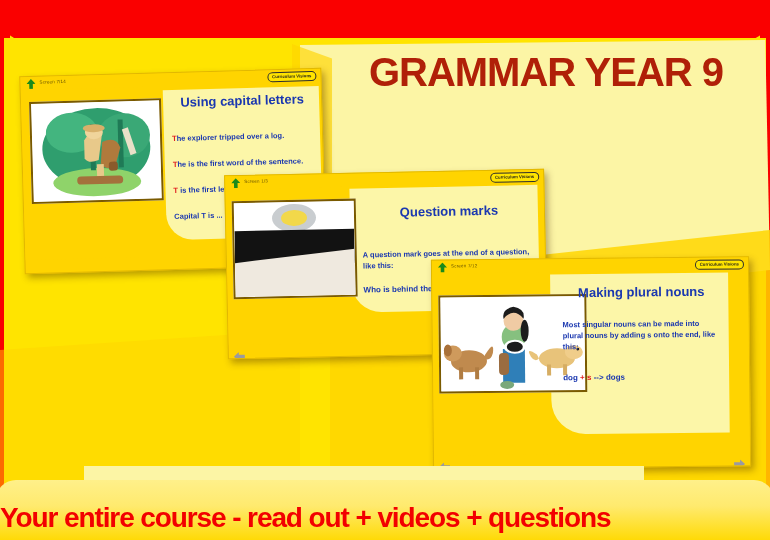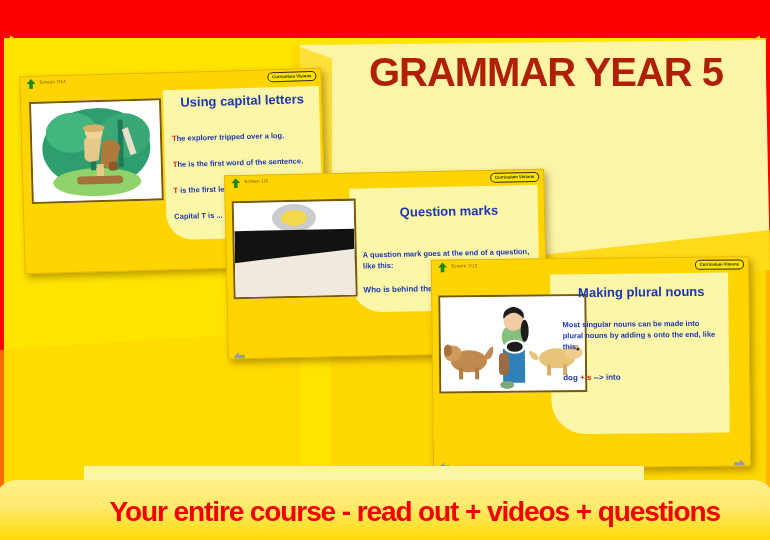--- a/index.html
+++ b/index.html
@@ -62,21 +62,21 @@
     color:#B02008;line-height:1.0;white-space:nowrap;
   }
   .title-sub{
     font-family:"Liberation Sans",sans-serif;
     font-weight:bold;font-size:34px;letter-spacing:-1.3px;
     color:#F05A17;line-height:1.05;white-space:nowrap;margin-top:2px;
   }
 
   
   .banner{
-    position:absolute;left:0;bottom:12px;width:720px;z-index:40;text-align:right;
+    position:absolute;left:0;bottom:6px;width:720px;z-index:40;text-align:left;
   }
   .banner-text{
     font-family:"Liberation Sans",sans-serif;
     font-weight:bold;font-size:28px;letter-spacing:-1.1px;
     color:#F20000;white-space:nowrap;
   }
   .banner-plate{
     position:absolute;left:-4px;bottom:-2px;width:778px;height:62px;
     background:linear-gradient(180deg,#FFF08A 0%,#FFEA6E 42%,#FFD900 100%);
     z-index:38;border-radius:20px 20px 0 0;
@@ -222,21 +222,21 @@
   <div class="red-left"></div>
   <div class="red-right"></div>
   <div class="red-bottom"></div>
   <div class="yellow-field"></div>
   <div class="cream-wash"></div>
   <div class="cream-wash2"></div>
   <div class="gold-swoosh"></div>
   <div class="gold-left"></div>
 
   <div class="title-block">
-    <div class="title-main">GRAMMAR YEAR 5</div>
+    <div class="title-main">GRAMMAR YEAR 9</div>
   </div>
 
   <div class="slide" id="slide-capitals">
     <div class="slide-top">
       <span class="scr-arrow">
         <svg width="9" height="10" viewBox="0 0 9 10">
             <polygon points="4.5,0 9,5 6.3,5 6.3,10 2.7,10 2.7,5 0,5" fill="#1a8a1a"></polygon>
           </svg>
       </span>
       <span class="scr-num">Screen 7/14</span>
@@ -369,21 +369,21 @@
 
       <div class="s-title" style="position:absolute;left:124px;top:14px;width:170px;font-size:13px;">Making plural nouns</div>
 
       <div class="s-body" style="position:absolute;left:130px;top:48px;width:158px;font-size:7.5px;">Most singular nouns can be made into plural nouns by adding s onto the end, like this:</div>
 
       <div class="s-body" style="position:absolute;left:130px;top:100px;width:158px;font-size:8px;">
         <span>dog</span>
         <span class="hl">+</span>
         <span class="hl">s</span>
         <span>--&gt;</span>
-        <span>into</span>
+        <span>dogs</span>
       </div>
     </div>
 
     <span class="nav-l">
       <svg width="11" height="9" viewBox="0 0 11 9">
           <polygon points="0,4.5 5,0 5,2.7 11,2.7 11,6.3 5,6.3 5,9" fill="#9a9aa0"></polygon>
         </svg>
     </span>
     <span class="nav-r">
       <svg width="11" height="9" viewBox="0 0 11 9">

